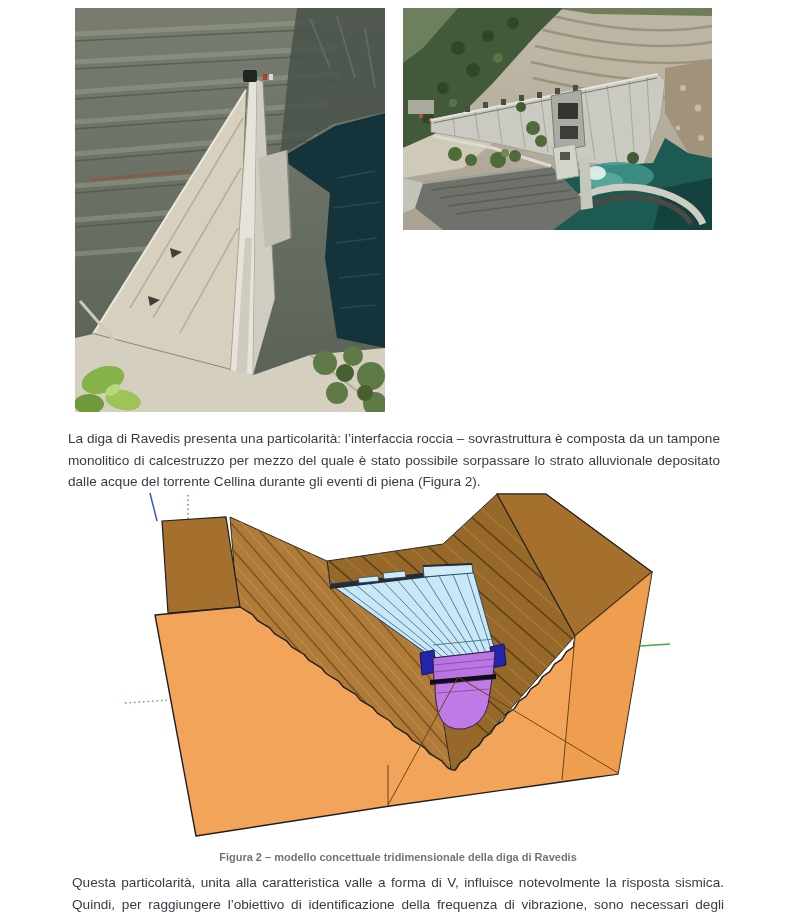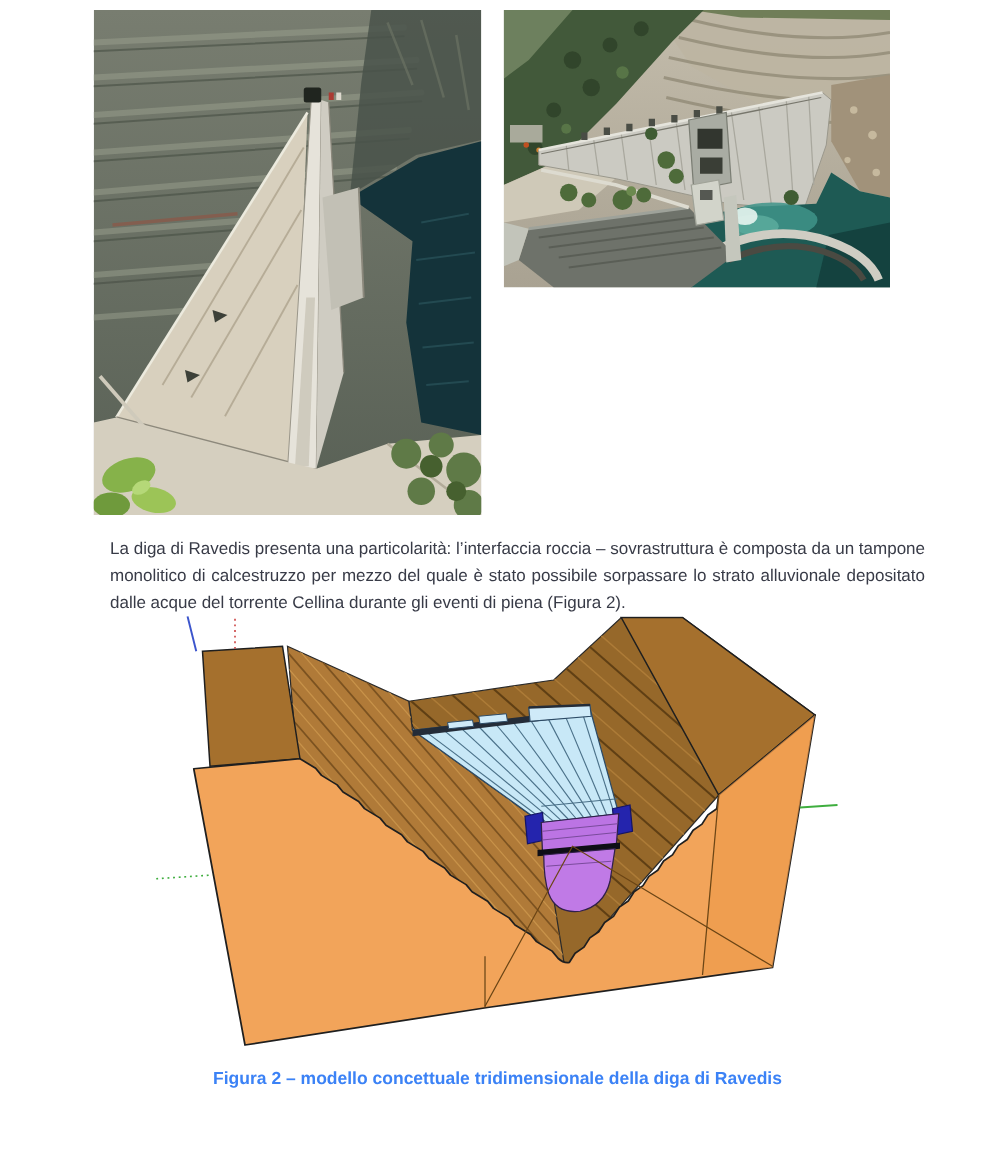--- a/index.html
+++ b/index.html
@@ -1,21 +1,21 @@
 <!DOCTYPE html>
 <html><head>
 <meta charset="utf-8">
 <style>
   html,body{margin:0;padding:0;background:#ffffff;}
   .page{position:relative;width:800px;height:923px;background:#ffffff;overflow:hidden;
         font-family:"Liberation Sans",sans-serif;}
   .photo{position:absolute;display:block;}
   .caption{position:absolute;font-weight:bold;color:#26262e;font-size:12.5px;
            line-height:17.5px;text-align:justify;}
-  .caption-center{position:absolute;font-weight:bold;color:#3b82f6;font-size:14px;
+  .caption-center{position:absolute;font-weight:bold;color:#737373;font-size:11px;
            text-align:center;}
   .body-text{position:absolute;color:#383b47;font-size:13.6px;line-height:21.5px;
            text-align:justify;margin:0;}
   .force-justify{text-align-last:justify;-moz-text-align-last:justify;}
   svg{display:block;}
 </style>
 </head>
 <body>
 
 <div class="page">
@@ -207,21 +207,21 @@
       <circle cx="112" cy="148" r="6"></circle>
         <circle cx="130" cy="120" r="7"></circle>
         <circle cx="138" cy="133" r="6"></circle>
       <circle cx="118" cy="99" r="5" fill="#3f5c33"></circle>
         <circle cx="230" cy="150" r="6" fill="#3f5c33"></circle>
       <circle cx="102" cy="145" r="4" fill="#6c8a4f"></circle>
     </g>
   </svg>
 
 
-  <p class="body-text" style="left:88px;top:428px;width:652px">La diga di Ravedis presenta una particolarità: l’interfaccia roccia – sovrastruttura è composta da un tampone monolitico di calcestruzzo per mezzo del quale è stato possibile sorpassare lo strato alluvionale depositato dalle acque del torrente Cellina durante gli eventi di piena (Figura 2).</p>
+  <p class="body-text" style="left:68px;top:428px;width:652px">La diga di Ravedis presenta una particolarità: l’interfaccia roccia – sovrastruttura è composta da un tampone monolitico di calcestruzzo per mezzo del quale è stato possibile sorpassare lo strato alluvionale depositato dalle acque del torrente Cellina durante gli eventi di piena (Figura 2).</p>
 
   <svg class="photo" style="left:100px;top:493px" width="575" height="346" viewBox="0 0 575 346">
     <defs>
       <clipPath id="lw">
           <polygon points="130,24 227,68 230,91 333,165 352,282 138,120"></polygon>
         </clipPath>
       <clipPath id="rw">
           <polygon points="227,68 343,51 397,1 446,1 552,79 475,143 352,282 230,88"></polygon>
         </clipPath>
     </defs>
@@ -330,14 +330,15 @@
     <g>
       <line x1="57" y1="28" x2="50" y2="0" stroke="#3c55cc" stroke-width="1.5"></line>
       <line x1="88" y1="26" x2="88" y2="0" stroke="#cc4444" stroke-width="1.3" stroke-dasharray="1.5,3"></line>
       <line x1="25" y1="210" x2="70" y2="207" stroke="#3fae3f" stroke-width="1.3" stroke-dasharray="1.5,3"></line>
       <line x1="540" y1="153" x2="570" y2="151" stroke="#3fae3f" stroke-width="1.5"></line>
     </g>
   </svg>
 
   <p class="caption-center" style="left:72px;top:840px;width:652px">Figura 2 – modello concettuale tridimensionale della diga di Ravedis</p>
 
+  <p class="body-text force-justify" style="left:72px;top:872px;width:652px">Questa particolarità, unita alla caratteristica valle a forma di V, influisce notevolmente la risposta sismica. Quindi, per raggiungere l’obiettivo di identificazione della frequenza di vibrazione, sono necessari degli</p>
 
 </div>
 
 </body></html>

